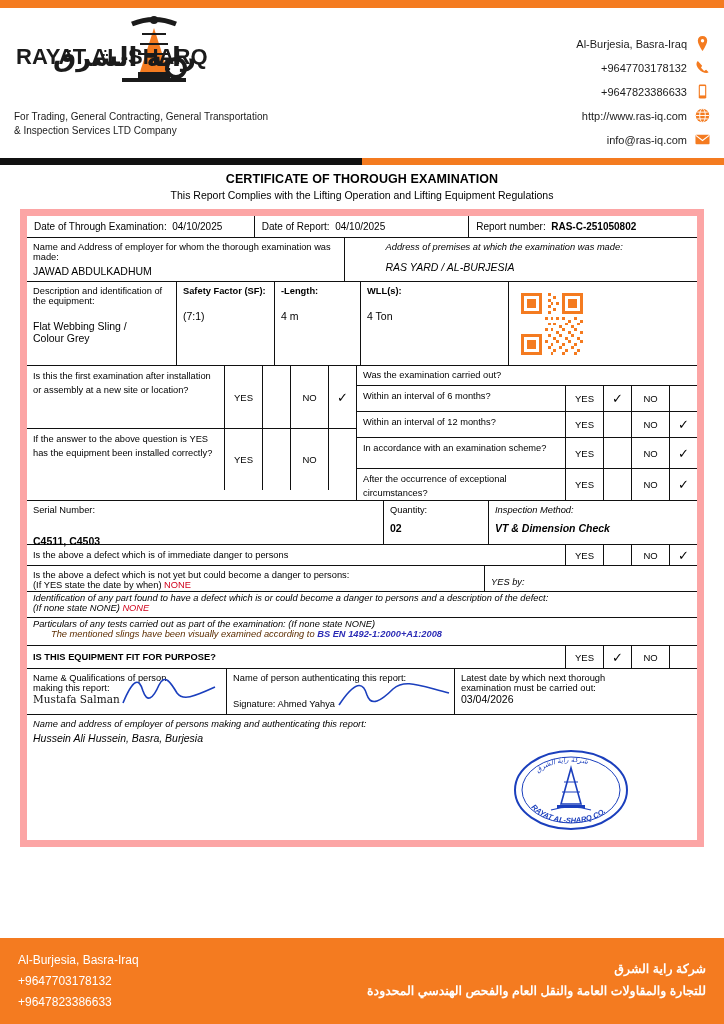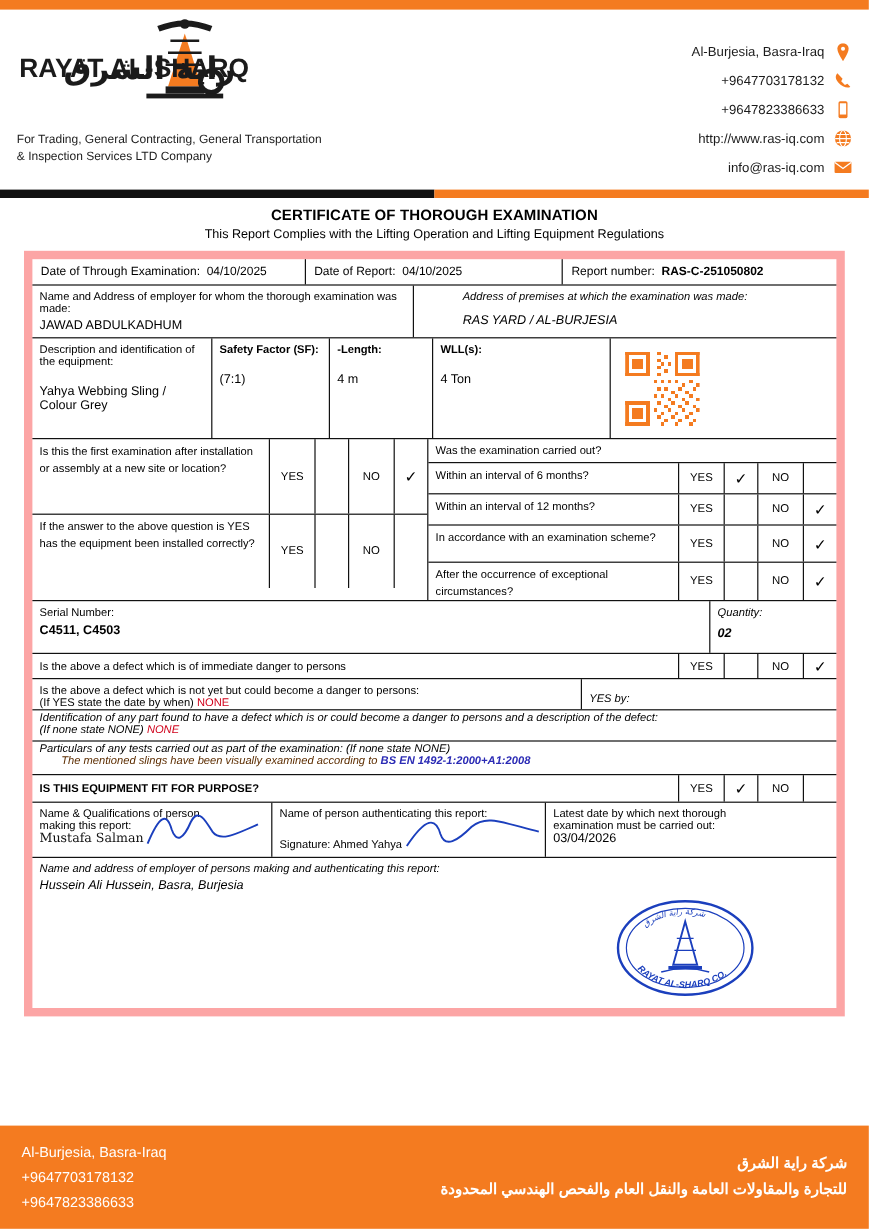--- a/index.html
+++ b/index.html
@@ -213,21 +213,21 @@
       </div>
       <div class="cell">
         <div class="lbl">Address of premises at which the examination was made:</div>
         <div class="val" style="margin-top:9px;">RAS YARD / AL-BURJESIA</div>
       </div>
     </div>
 
     <div class="row" style="height:84px;">
       <div class="cell c-desc">
         <div class="lbl">Description and identification of the equipment:</div>
-        <div class="val" style="margin-top:14px;">Yahya Webbing Sling /</div>
+        <div class="val" style="margin-top:14px;">Flat Webbing Sling /</div>
         <div class="val">Colour Grey</div>
       </div>
       <div class="cell c-sf">
         <div class="lbl bold">Safety Factor (SF):</div>
         <div class="val" style="margin-top:14px;">(7:1)</div>
       </div>
       <div class="cell c-len">
         <div class="lbl bold">-Length:</div>
         <div class="val" style="margin-top:14px;">4 m</div>
       </div>
@@ -368,25 +368,29 @@
           <div class="cbox">
               <span class="tick">✓</span>
             </div>
         </div>
       </div>
     </div>
 
     <div class="row" style="height:44px;">
       <div class="cell" style="flex:1;">
         <div class="lbl">Serial Number:</div>
-        <div class="val bold" style="margin-top:4px;">C4511, C4503</div>
+        <div class="val bold" style="margin-top:20px;">C4511, C4503</div>
       </div>
       <div class="cell" style="width:105px;">
         <div class="lbl">Quantity:</div>
         <div class="val bold" style="margin-top:7px;">02</div>
+      </div>
+      <div class="cell" style="width:208px;">
+        <div class="lbl">Inspection Method:</div>
+        <div class="val bold" style="margin-top:7px;">VT &amp; Dimension Check</div>
       </div>
     </div>
 
     <div class="row" style="height:21px;">
       <div class="qtext" style="padding-top:4px;">Is the above a defect which is of immediate danger to persons</div>
       <div class="ybox">YES</div>
       <div class="cbox"></div>
       <div class="ybox">NO</div>
       <div class="cbox">
           <span class="tick">✓</span>

